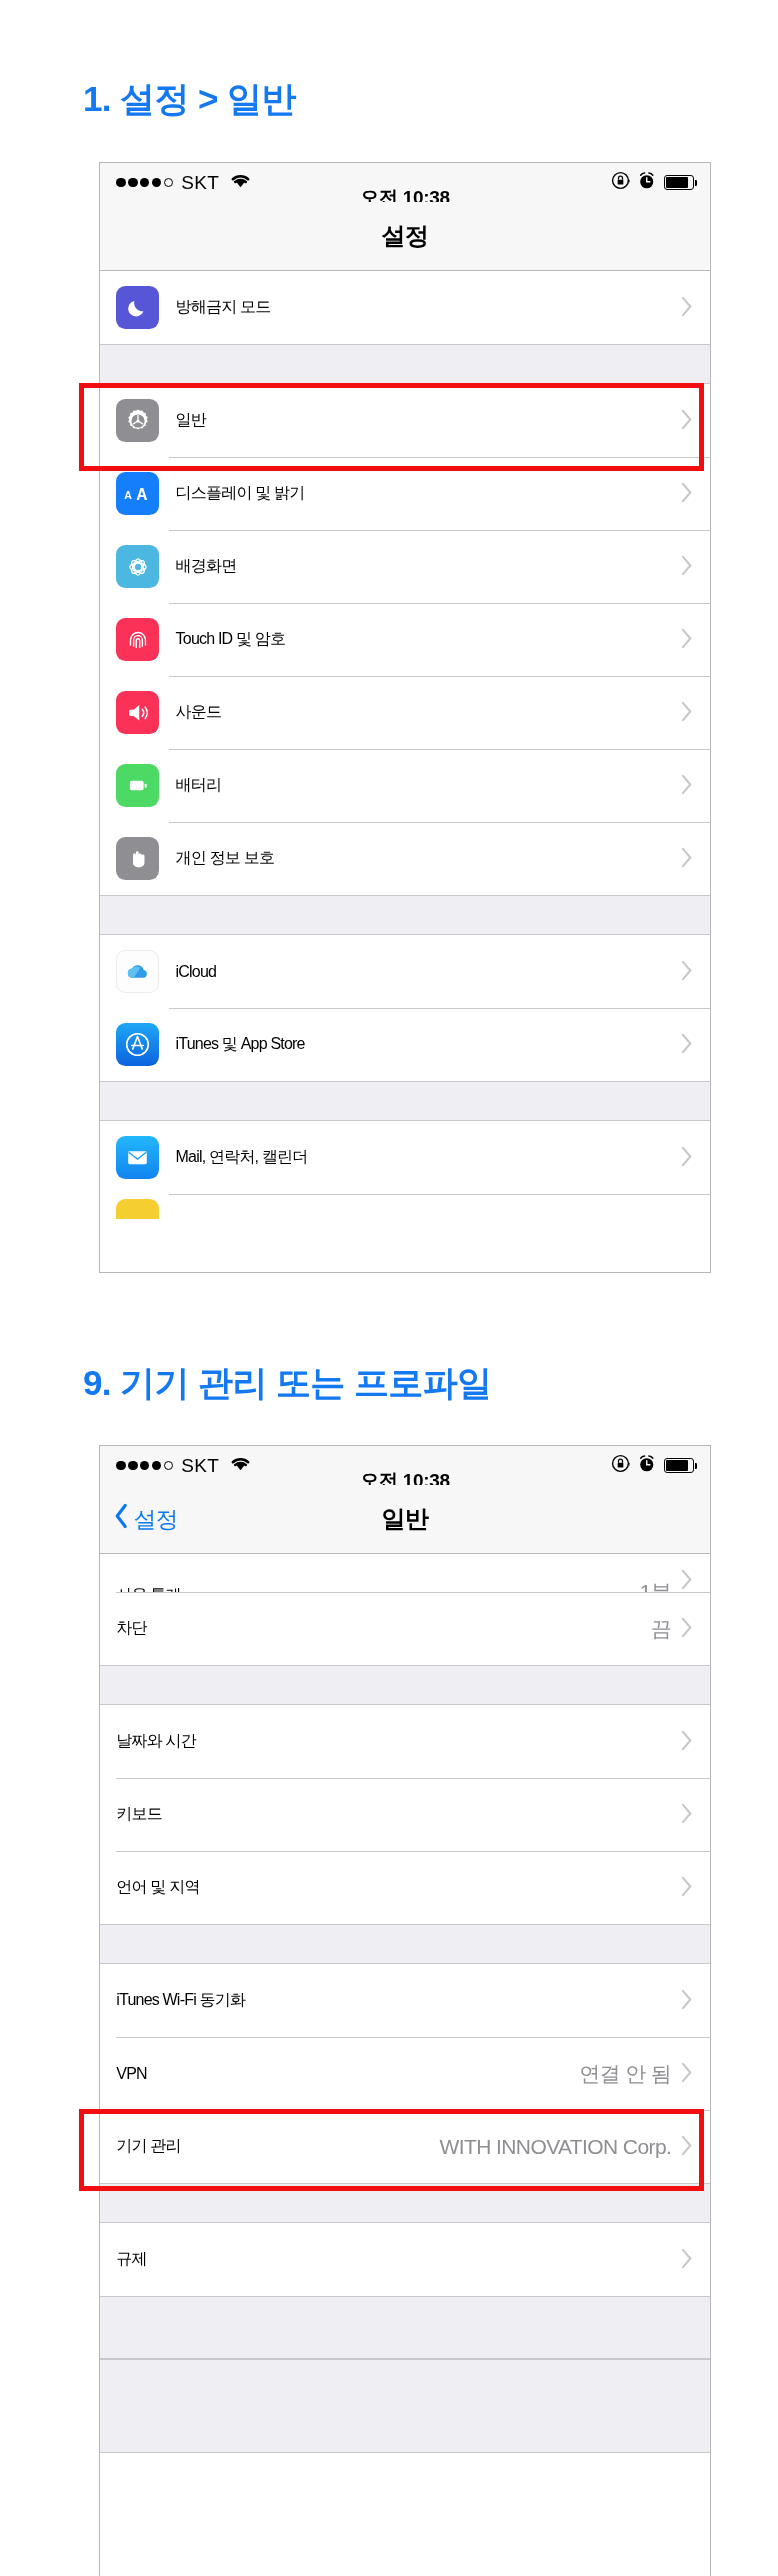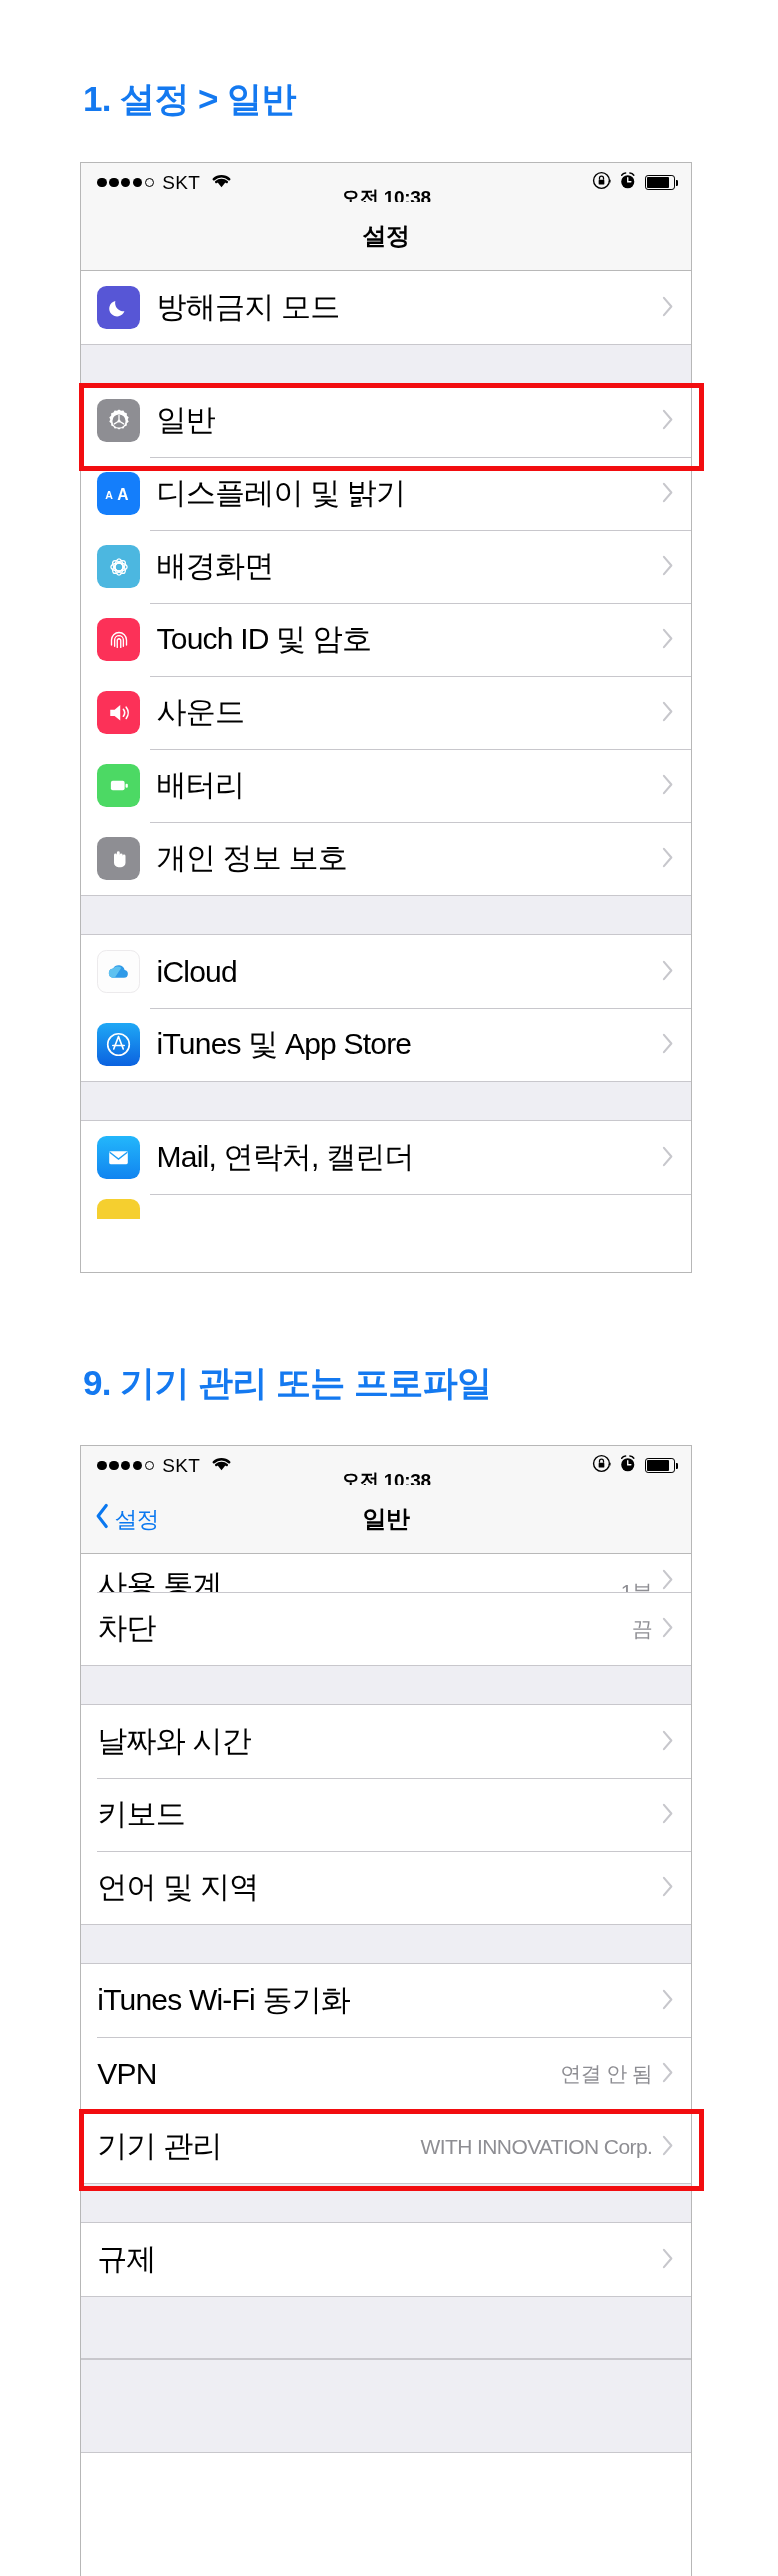--- a/index.html
+++ b/index.html
@@ -26,21 +26,21 @@
     font-weight: bold;
     letter-spacing: -0.6px;
     white-space: nowrap;
   }
   #heading-1 { top: 76px; }
   #heading-2 { top: 1360px; }
 
   
   .phone {
     position: absolute;
-    left: 80px;
+    left: 99px;
     width: 612px;
     background: #ffffff;
     border: 1.3px solid #b7b7b7;
     overflow: hidden;
   }
   #phone-1 { top: 162px; height: 1111px; }
   #phone-2 { top: 1445px; height: 1135px; }
 
   
   .statusbar {
@@ -175,21 +175,21 @@
     width: 43px; height: 43px;
     border-radius: 9.4px;
     flex: 0 0 43px;
     display: flex;
     align-items: center;
     justify-content: center;
     overflow: hidden;
   }
   .row-label {
     margin-left: 16.3px;
-    font-size: 30px;
+    font-size: 16px;
     color: #000;
     letter-spacing: -0.8px;
     white-space: nowrap;
   }
   .row.noicon .row-label { margin-left: 0; }
   .row-value {
     margin-left: auto;
     font-size: 21px;
     color: #8e8e93;
     letter-spacing: -0.6px;

